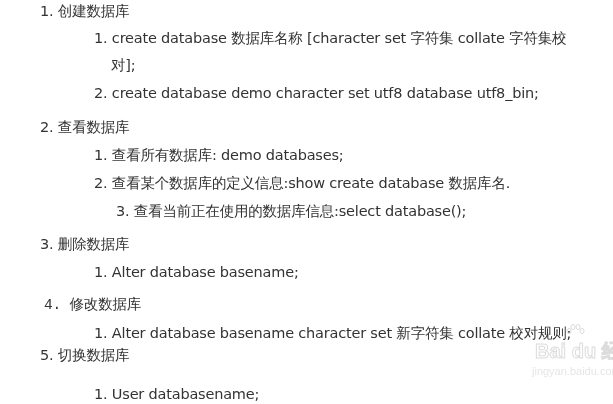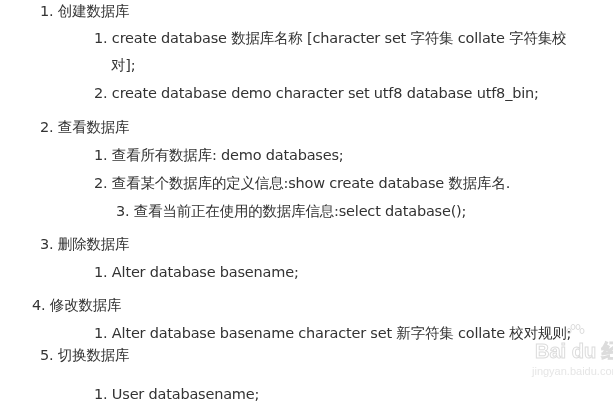--- a/index.html
+++ b/index.html
@@ -117,21 +117,21 @@
 
   <div class="row top" style="left:40px; top:234px;">
     <span class="num">3.</span>
     <span class="txt">删除数据库</span>
   </div>
   <div class="row sub" style="left:94px; top:262px;">
     <span class="num">1.</span>
     <span class="txt">Alter database basename;</span>
   </div>
 
-  <div class="row top" style="left:32px; top:295px;">
+  <div class="row top" style="left:44px; top:295px;font-family:Liberation Mono, monospace;">
     <span class="num">4.</span>
     <span class="txt">修改数据库</span>
   </div>
   <div class="row sub" style="left:94px; top:323px;">
     <span class="num">1.</span>
     <span class="txt">Alter database basename character set 新字符集 collate 校对规则;</span>
   </div>
 
   <div class="row top" style="left:40px; top:345px;">
     <span class="num">5.</span>

